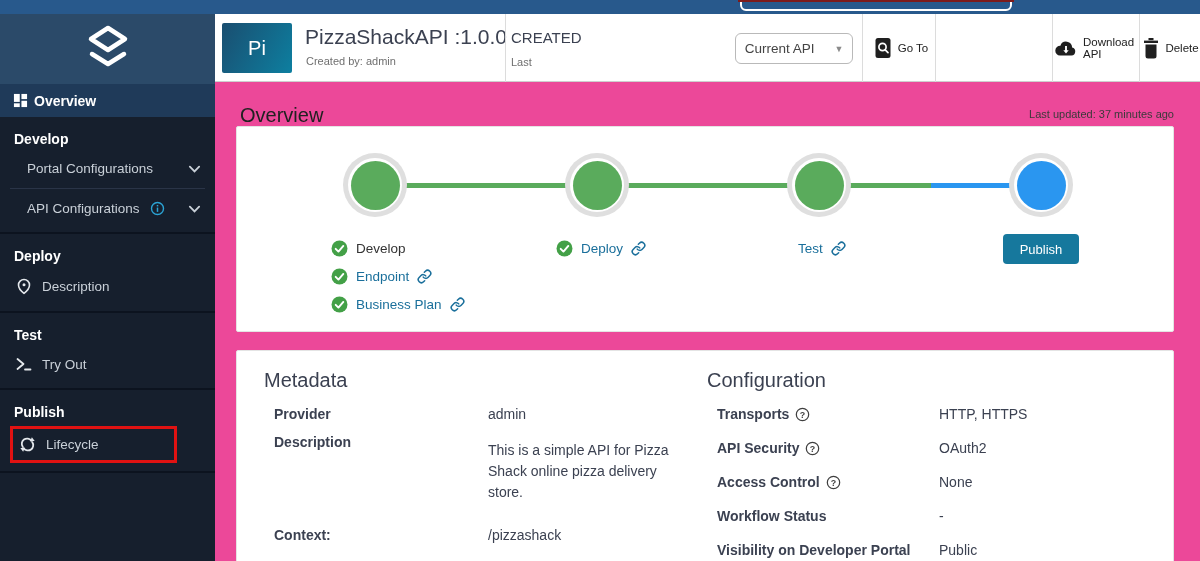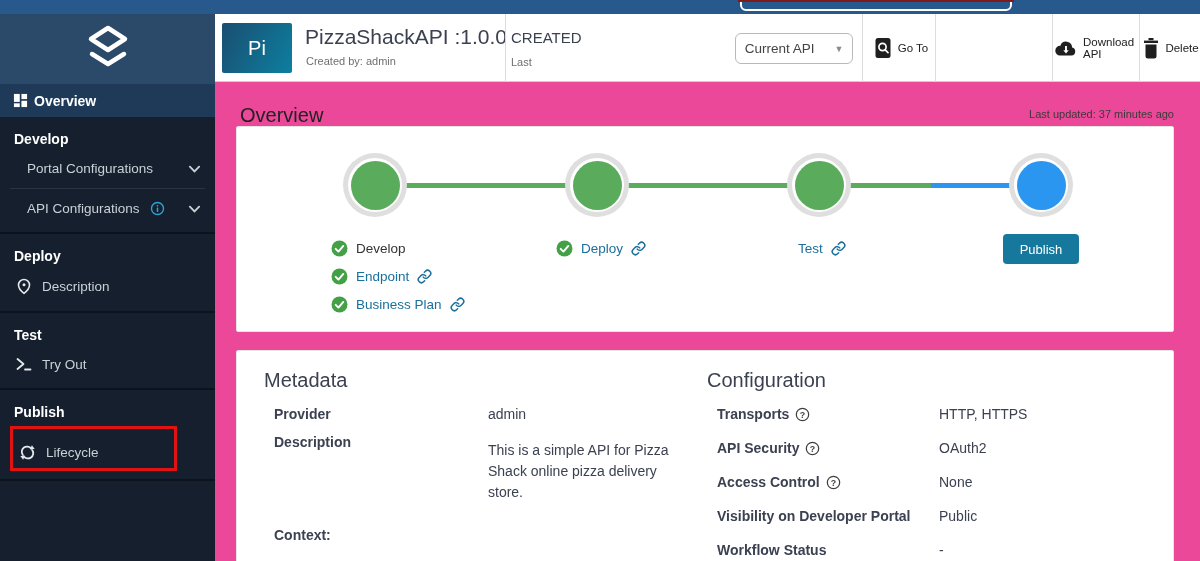--- a/index.html
+++ b/index.html
@@ -18,21 +18,21 @@
   .nav-overview { height:33px; background:#1F3A59; display:flex; align-items:center; gap:6px;
     padding-left:13px; color:#fff; font-size:14px; font-weight:bold; cursor:pointer; }
   .side-section { border-bottom:2px solid #0C131F; padding:6px 0 8px 0; }
   .side-header { padding:8px 14px 6px 14px; color:#fff; font-size:14px; font-weight:bold; }
   .side-item { display:flex; align-items:center; gap:10px; padding:8px 14px 8px 27px;
     color:#C9D0D8; font-size:13.5px; cursor:pointer; }
   .side-item .grow { flex:1; }
   .side-divider { height:1px; background:#2A3447; margin:4px 10px; }
   .icon-item { padding-left:16px; }
   .redbox { border:3px solid #E01212; margin:0 38px 0 10px; }
-  .redbox .side-item { padding:15px 8px 7px 6px; }
+  .redbox .side-item { padding:7px 8px 7px 6px; }
 
   
   .main { position:absolute; left:215px; top:14px; width:985px; height:547px; background:#ec4899; overflow:hidden; }
 
   
   .api-header { position:absolute; left:0; top:0; width:985px; height:68px; background:#fff;
     border-bottom:1px solid #cfcfcf; }
   .api-thumb { position:absolute; left:7px; top:9px; width:70px; height:50px; border-radius:2px;
     background:linear-gradient(120deg,#1A4E70 0%,#0D7FA0 100%);
     color:#fff; font-size:20px; display:flex; align-items:center; justify-content:center; }
@@ -362,20 +362,21 @@
         <div class="kv-row meta-row">
           <div class="kv-label">Provider</div>
           <div class="kv-value">admin</div>
         </div>
         <div class="kv-row desc-row">
           <div class="kv-label">Description</div>
           <div class="kv-value">This is a simple API for Pizza Shack online pizza delivery store.</div>
         </div>
         <div class="kv-row meta-row">
           <div class="kv-label">Context:</div>
+          <div class="kv-value">/pizzashack</div>
         </div>
       </div>
     </div>
 
     <div class="conf-block">
       <div class="block-heading">Configuration</div>
       <div class="kv-rows">
         <div class="kv-row conf-row">
           <div class="kv-label">
             <span>Transports</span>
@@ -407,26 +408,26 @@
               <svg width="15" height="15" viewBox="0 0 16 16">
                   <circle cx="8" cy="8" r="6.6" fill="none" stroke="#3f3f3f" stroke-width="1.3"></circle>
                   <text x="8" y="11.2" font-size="9.5" text-anchor="middle" fill="#3f3f3f" font-family="Liberation Sans, sans-serif">?</text>
                 </svg>
             </span>
           </div>
           <div class="kv-value">None</div>
         </div>
         <div class="kv-row conf-row">
           <div class="kv-label">
+            <span>Workflow Status</span>
+          </div>
+          <div class="kv-value">-</div>
+        </div>
+        <div class="kv-row conf-row">
+          <div class="kv-label">
             <span>Visibility on Developer Portal</span>
           </div>
           <div class="kv-value">Public</div>
         </div>
-        <div class="kv-row conf-row">
-          <div class="kv-label">
-            <span>Workflow Status</span>
-          </div>
-          <div class="kv-value">-</div>
-        </div>
       </div>
     </div>
   </div>
 </div>
 
 </body></html>

